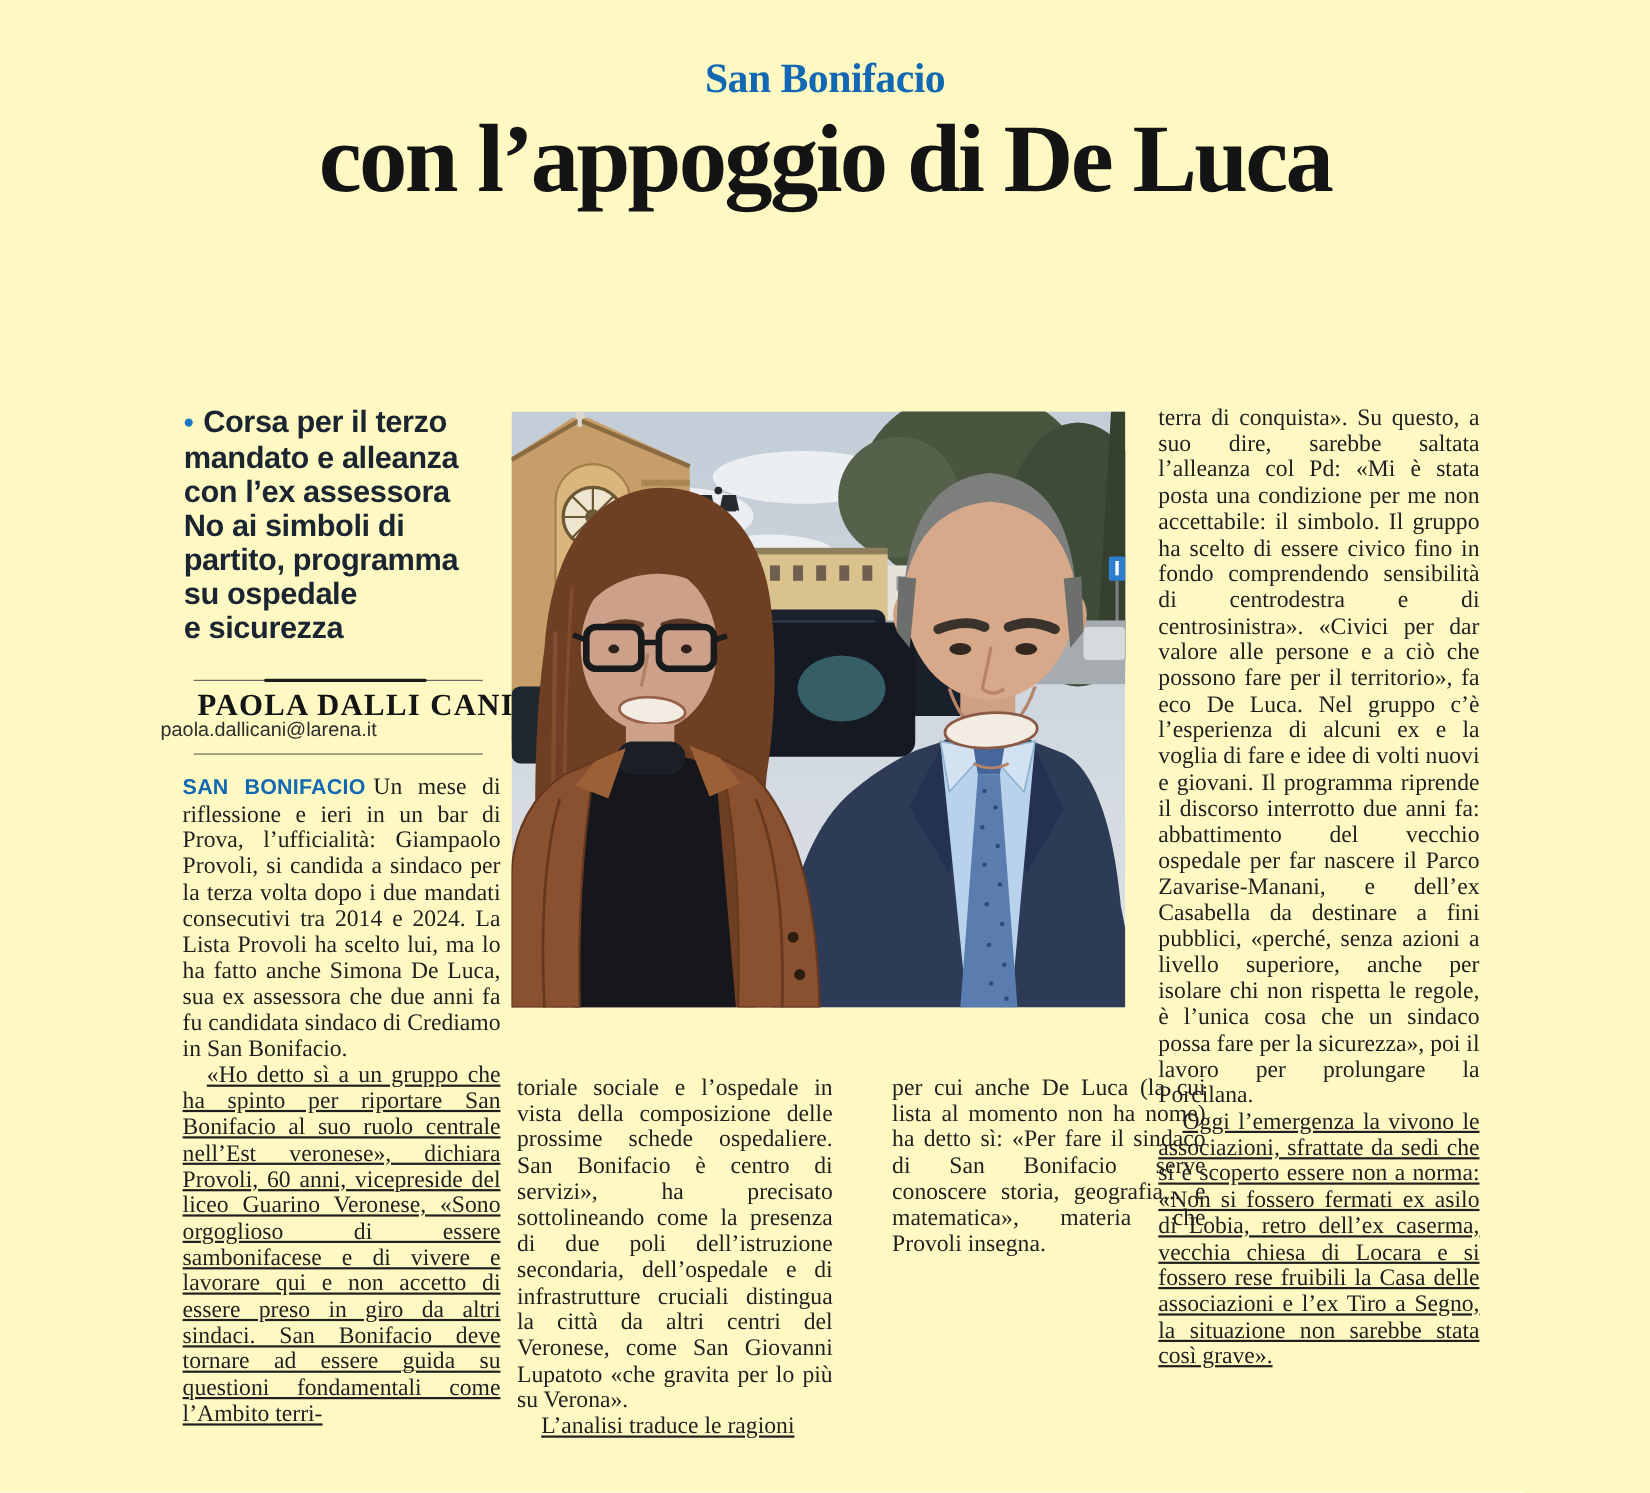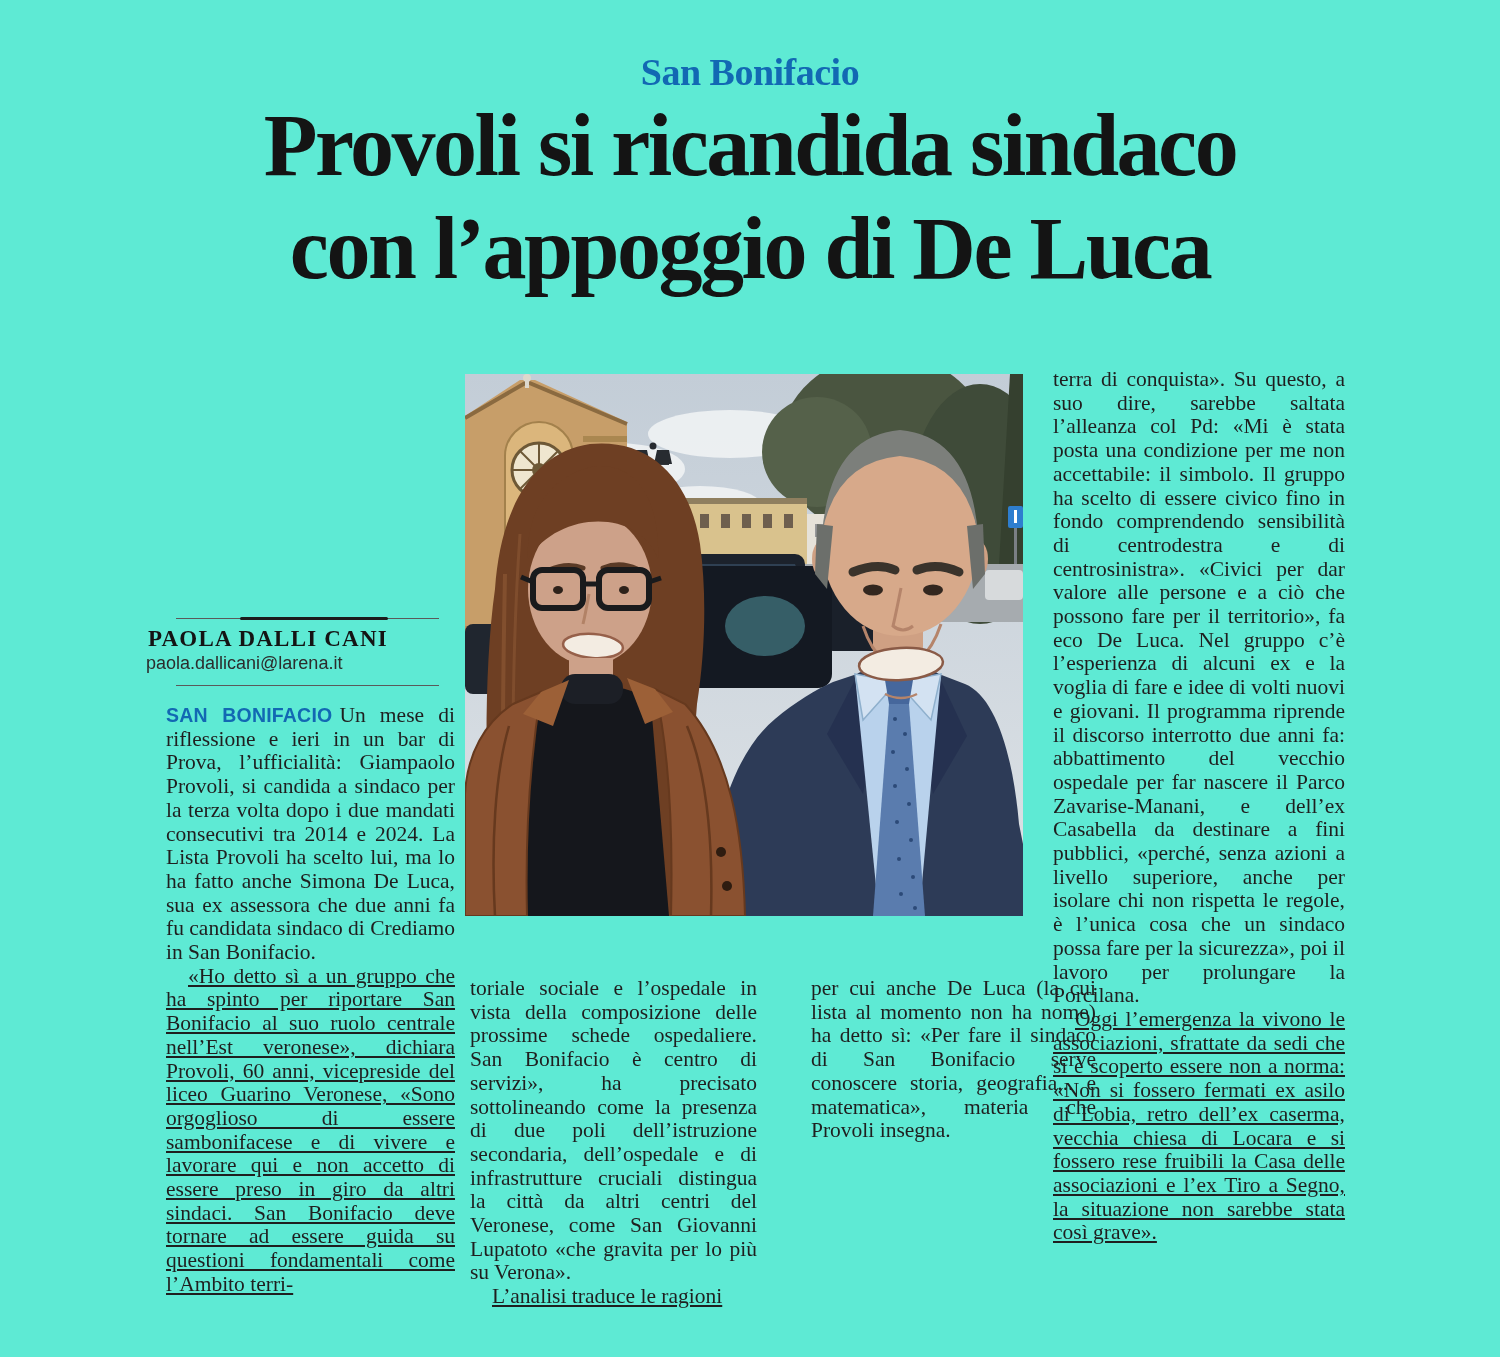--- a/index.html
+++ b/index.html
@@ -1,17 +1,17 @@
 <!DOCTYPE html>
 <html lang="it"><head>
 <meta charset="utf-8">
 <style>
   html,body { margin:0; padding:0; background:#ffffff; }
   .page {
-    position:relative; width:1500px; height:1357px; background:#5eead4;
+    position:relative; width:1500px; height:1357px; background:#fef9c3;
     font-family:"Liberation Serif", serif; overflow:hidden;
   }
   .kicker {
     position:absolute; top:50px; left:0; width:100%; text-align:center;
     font-size:38px; font-weight:700; color:#1268b3; letter-spacing:-0.5px;
   }
   .headline {
     position:absolute; top:94px; left:0; width:100%; text-align:center;
     font-weight:700; font-size:88px; line-height:103px; color:#141414;
     letter-spacing:-2.5px;
@@ -24,22 +24,22 @@
   .standfirst .sf-text { white-space:pre-line; }
   .standfirst .bullet { color:#1d79c6; margin-right:9px; font-size:26px; }
   .byline-rule { position:absolute; left:176px; width:263px; height:1px; background:#5a5a5a; }
   .byline-rule.top { top:618px; }
   .byline-rule.top::after {
     content:""; position:absolute; left:64px; top:-1px; width:148px; height:3px;
     background:#1c1c1c; border-radius:2px;
   }
   .byline-rule.bottom { top:685px; }
   .byline-author {
-    position:absolute; left:148px; top:626px; width:323px; 
-    font-size:23px; font-weight:700; letter-spacing:1.2px; color:#141414;
+    position:absolute; left:162px; top:626px; width:323px; text-align:center;
+    font-size:28px; font-weight:700; letter-spacing:1.2px; color:#141414;
   }
   .byline-email {
     position:absolute; left:146px; top:653px; width:323px; text-align:left;
     font-family:"Liberation Sans", sans-serif; font-size:18px; color:#2c2c2c;
   }
   .bodycol {
     position:absolute; font-size:21.5px; line-height:23.7px; color:#1f1f1f;
     text-align:justify;
   }
   .bodycol p { margin:0; }
@@ -62,24 +62,30 @@
   .caption .cap-bold { font-weight:700; margin-right:6px; }
 </style>
 </head>
 <body>
 
 <div class="page">
 
   <div class="kicker">San Bonifacio</div>
 
   <div class="headline">
-    <div>Provoli si ricandida sindaco</div>
     <div>con l’appoggio di De Luca</div>
   </div>
 
+  <div class="standfirst"><span class="bullet">•</span><span class="sf-text">Corsa per il terzo
+mandato e alleanza
+con l’ex assessora
+No ai simboli di
+partito, programma
+su ospedale
+e sicurezza</span></div>
 
   <div class="byline-rule top"></div>
   <div class="byline-author">PAOLA DALLI CANI</div>
   <div class="byline-email">paola.dallicani@larena.it</div>
   <div class="byline-rule bottom"></div>
 
   <div class="bodycol col1">
     <p><span class="lead-in">SAN BONIFACIO</span><span>Un mese di riflessione e ieri in un bar di Prova, l’ufficialità: Giampaolo Provoli, si candida a sindaco per la terza volta dopo i due mandati consecutivi tra 2014 e 2024. La Lista Provoli ha scelto lui, ma lo ha fatto anche Simona De Luca, sua ex assessora che due anni fa fu candidata sindaco di Crediamo in San Bonifacio.</span></p>
     <p>«Ho detto sì a un gruppo che ha spinto per riportare San Bonifacio al suo ruolo centrale nell’Est veronese», dichiara Provoli, 60 anni, vicepreside del liceo Guarino Veronese, «Sono orgoglioso di essere sambonifacese e di vivere e lavorare qui e non accetto di essere preso in giro da altri sindaci. San Bonifacio deve tornare ad essere guida su questioni fondamentali come l’Ambito terri-</p>
   </div>

